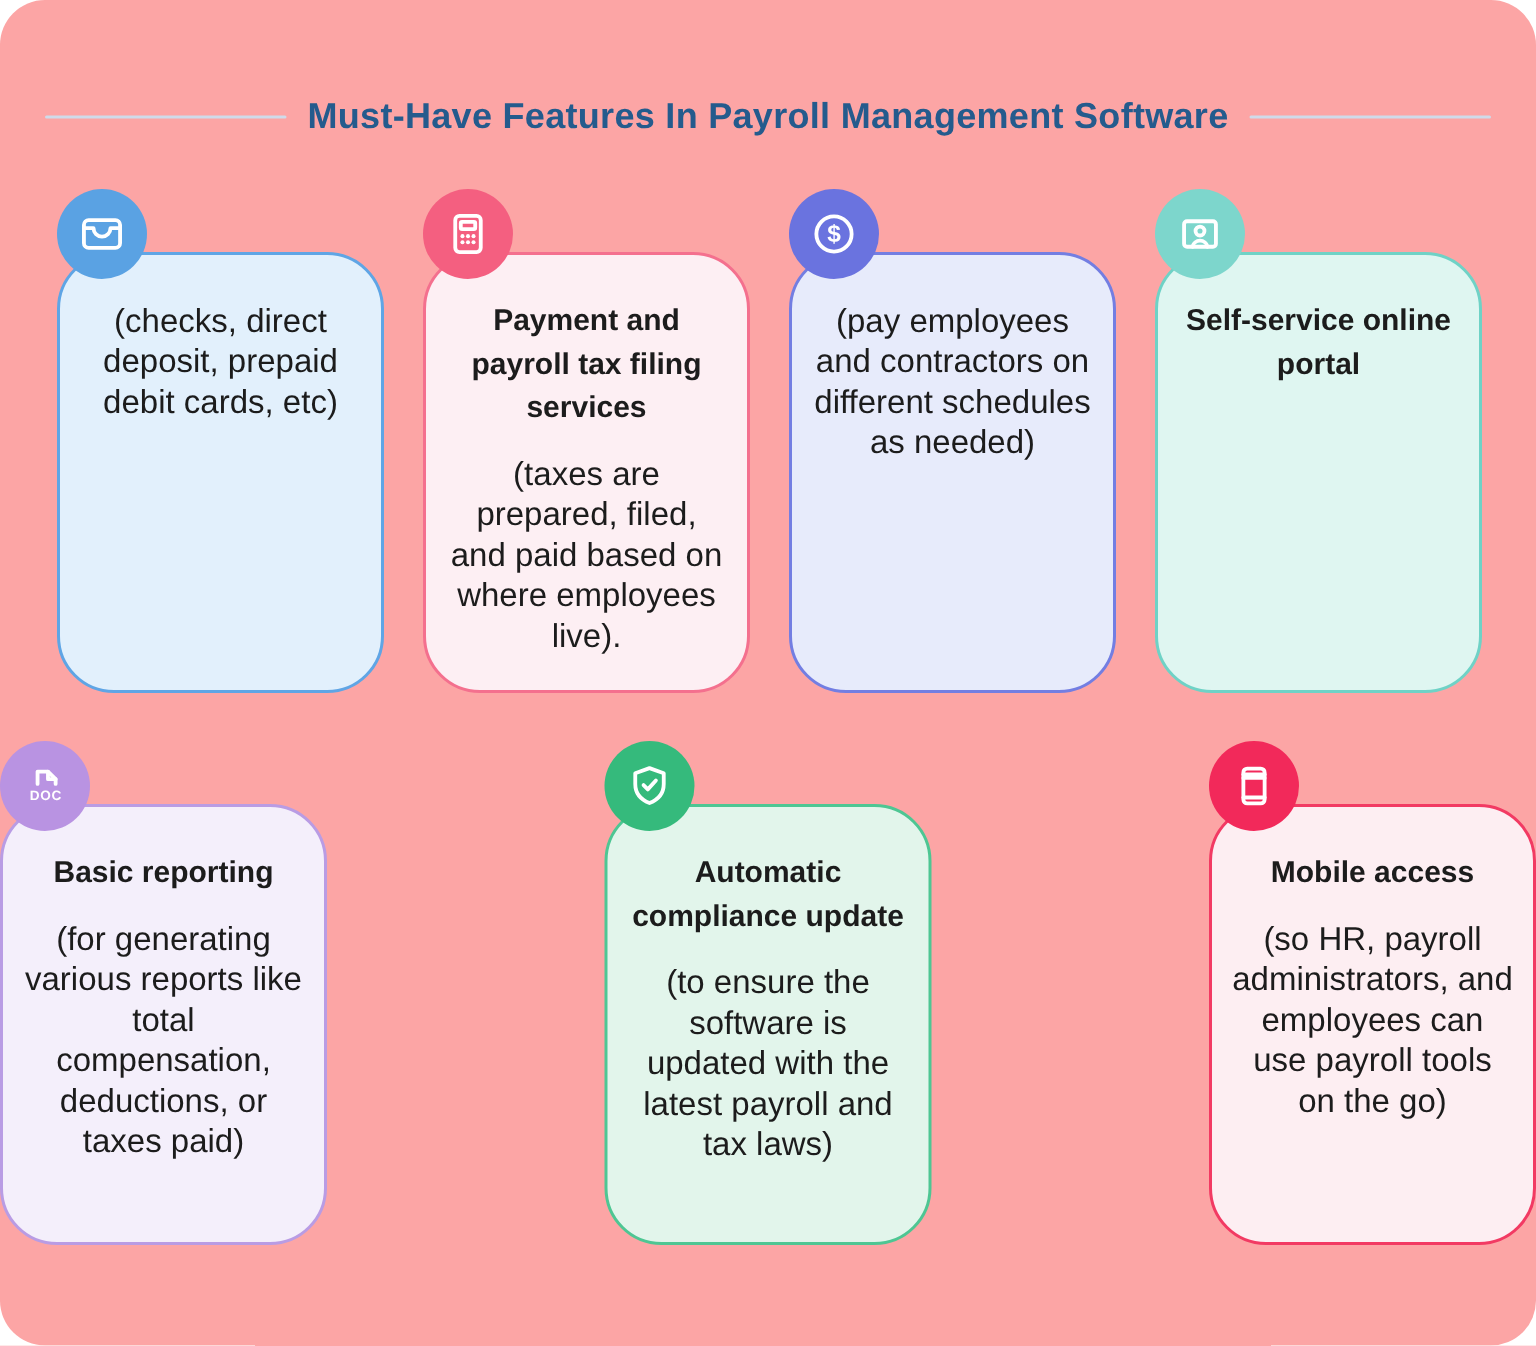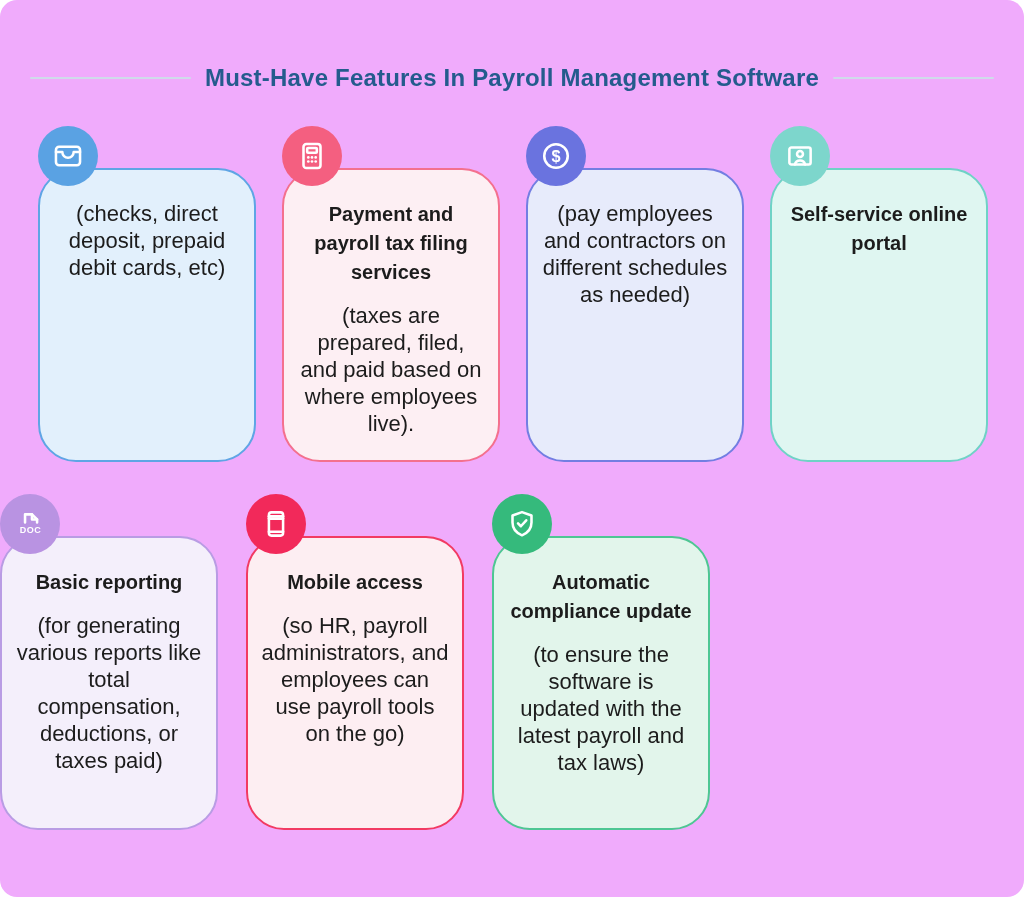--- a/index.html
+++ b/index.html
@@ -1,26 +1,26 @@
 <!DOCTYPE html>
 <html><head>
 <meta charset="utf-8">
 <style>
   html,body { margin:0; padding:0; background:#ffffff; }
   .canvas {
     width:1024px; height:897px; margin:0 auto; position:relative;
-    background:#f0abfc; border-radius:17px; overflow:hidden;
+    background:#fca5a5; border-radius:30px; overflow:hidden;
     font-family:"Liberation Sans", sans-serif;
   }
   .header { display:flex; align-items:center; gap:14px; padding:64px 30px 0 30px; }
   .rule { flex:1; height:2px; background:#cfdbea; border-radius:1px; }
   .title { margin:0; font-size:24px; font-weight:bold; white-space:nowrap; letter-spacing:.2px; }
   .row { display:flex; }
   .row-1 { margin:76px 0 0 38px; gap:26px; }
-  .row-2 { margin-top:74px; justify-content:flex-start; gap:28px; }
+  .row-2 { margin-top:74px; justify-content:space-between; }
   .card {
     width:218px; height:294px; box-sizing:border-box;
     border:2px solid var(--border); background:var(--bg);
     border-radius:38px; position:relative;
     padding:30px 13px 0 13px; text-align:center;
   }
   .icon-circle {
     position:absolute; top:-44px; left:-2px; width:60px; height:60px;
     border-radius:50%; background:var(--circle);
     display:flex; align-items:center; justify-content:center;
@@ -102,39 +102,39 @@
         <svg viewBox="0 0 24 24">
           <path class="ic" d="M8.5 11 V5.2 H13.4 L17 8.8 V11" stroke-width="1.7"></path>
           <path class="ic" d="M13.4 5.2 V8.8 H17" stroke-width="1.7"></path>
           <text class="ic-text" x="12.4" y="18.6" font-size="6.4" text-anchor="middle" letter-spacing="0.3">DOC</text>
         </svg>
       </div>
       <h3 class="card-title">Basic reporting</h3>
       <p class="card-body">(for generating various reports like total compensation, deductions, or taxes paid)</p>
     </div>
 
+    <div class="card" style="--border: #4ec693; --bg: #e2f5eb; --circle: #35ba7c;">
+      <div class="icon-circle">
+        <svg viewBox="0 0 24 24">
+          <path class="ic" d="M12 3.6 L18.7 6 V11 C18.7 15.4 16 18.4 12 20 C8 18.4 5.3 15.4 5.3 11 V6 Z"></path>
+          <path class="ic" d="M9.2 11.6 L11.2 13.6 L15 9.4"></path>
+        </svg>
+      </div>
+      <h3 class="card-title">Automatic compliance update</h3>
+      <p class="card-body">(to ensure the software is updated with the latest payroll and tax laws)</p>
+    </div>
+
     <div class="card" style="--border: #f23a63; --bg: #fdeef2; --circle: #f2295a;">
       <div class="icon-circle">
         <svg viewBox="0 0 24 24">
           <rect class="ic" x="7" y="3.8" width="10" height="16.4" rx="1.8"></rect>
           <path class="ic" d="M7 6.6 H17" stroke-width="1.4"></path>
           <path class="ic" d="M7 8.2 H17" stroke-width="1.4"></path>
           <path class="ic" d="M7 17.4 H17" stroke-width="1.4"></path>
         </svg>
       </div>
       <h3 class="card-title">Mobile access</h3>
       <p class="card-body">(so HR, payroll administrators, and employees can use payroll tools on the go)</p>
     </div>
 
-    <div class="card" style="--border: #4ec693; --bg: #e2f5eb; --circle: #35ba7c;">
-      <div class="icon-circle">
-        <svg viewBox="0 0 24 24">
-          <path class="ic" d="M12 3.6 L18.7 6 V11 C18.7 15.4 16 18.4 12 20 C8 18.4 5.3 15.4 5.3 11 V6 Z"></path>
-          <path class="ic" d="M9.2 11.6 L11.2 13.6 L15 9.4"></path>
-        </svg>
-      </div>
-      <h3 class="card-title">Automatic compliance update</h3>
-      <p class="card-body">(to ensure the software is updated with the latest payroll and tax laws)</p>
-    </div>
-
   </div>
 
 </div>
 
 </body></html>

